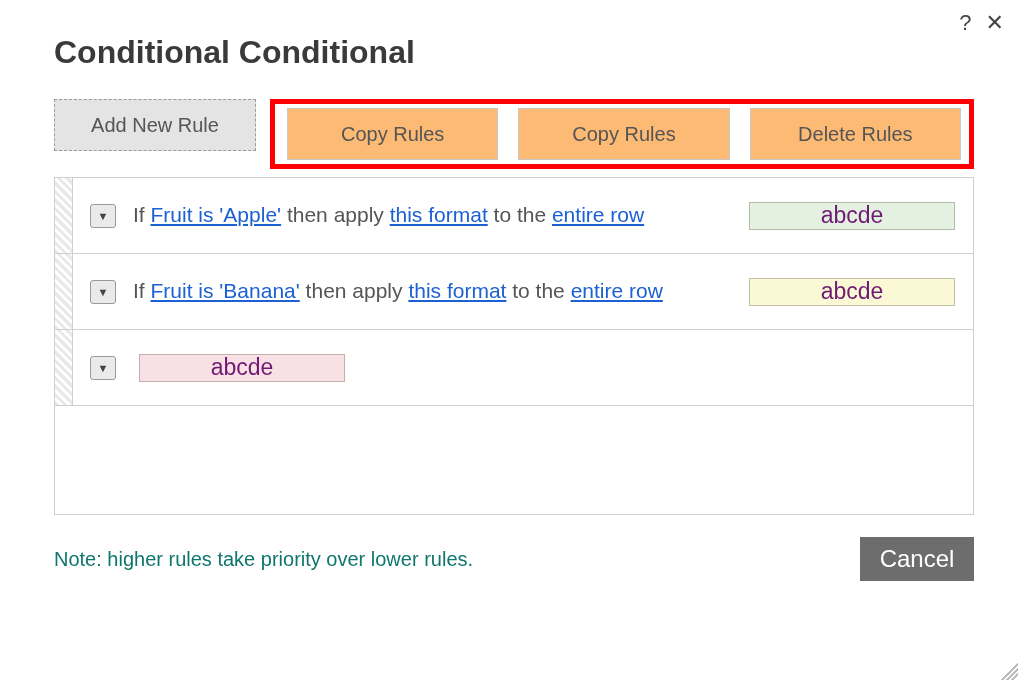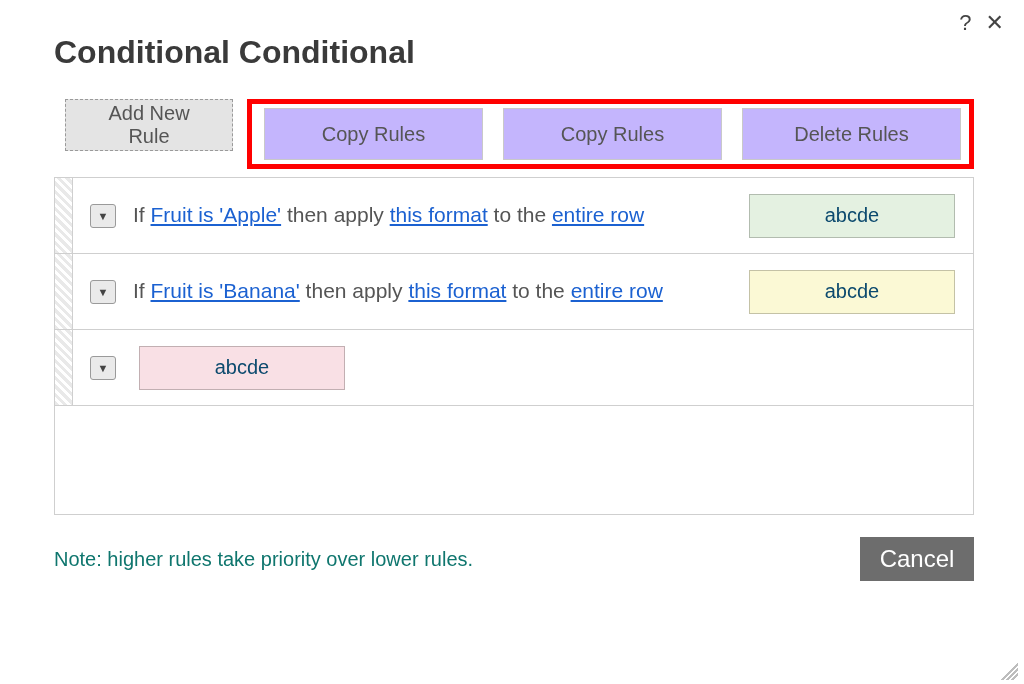--- a/index.html
+++ b/index.html
@@ -35,33 +35,32 @@
   .top-icons span { cursor: pointer; }
 
   .toolbar {
     display: flex;
     align-items: stretch;
     margin-bottom: 8px;
     gap: 0;
   }
   .tb-btn {
     height: 52px;
-    background: #c4b5fd;
+    background: #fdba74;
     border: 1px solid #c9c9c9;
     font-size: 20px;
     color: #555;
     padding: 0 28px;
     cursor: pointer;
     display: flex; align-items: center; justify-content: center;
   }
   .tb-btn.add {
-    width: 168px;
+    width: 202px;
     border: 1px dashed #9a9a9a;
     background: #e4e4e4;
-    margin-left: 11px;
   }
   .highlight-box {
     border: 5px solid #ff0000;
     display: flex;
     gap: 20px;
     padding: 4px 8px 4px 12px;
     margin-left: 14px;
     flex: 1;
   }
   .highlight-box .tb-btn {
@@ -111,25 +110,25 @@
     color: #1b61d1;
     text-decoration: underline;
     cursor: pointer;
   }
   .rr-sample-wrap {
     width: 230px;
     display: flex; align-items: center; justify-content: center;
     padding-right: 12px;
   }
   .rr-sample {
-    width: 206px; height: 44px;
+    width: 206px; height: 28px;
     border: 1px solid rgba(0,0,0,0.22);
     display: flex; align-items: center; justify-content: center;
-    font-size: 20px;
-    color: #0c4a6e;
+    font-size: 23px;
+    color: #701a75;
   }
   .sample-green { background: #e4f1e1; }
   .sample-yellow { background: #fbf9d5; }
   .sample-pink  { background: #f9e0e5; }
 
   .footer {
     margin-top: 22px;
     display: flex;
     align-items: center;
   }

